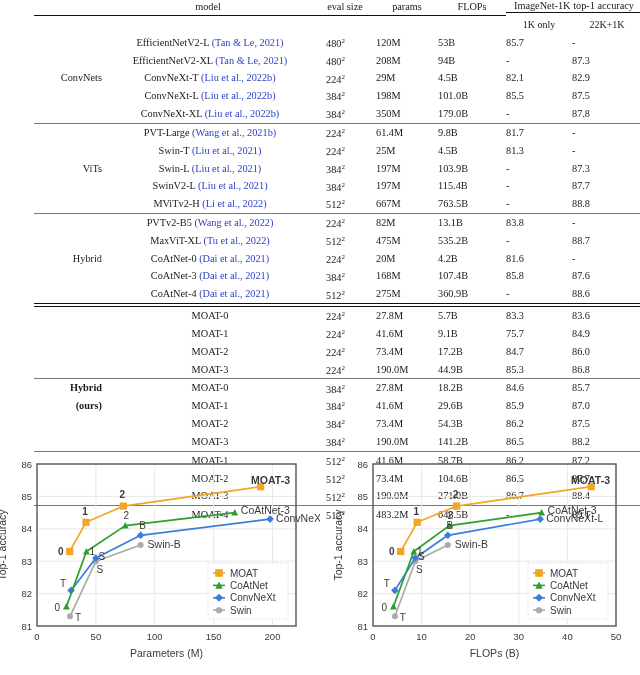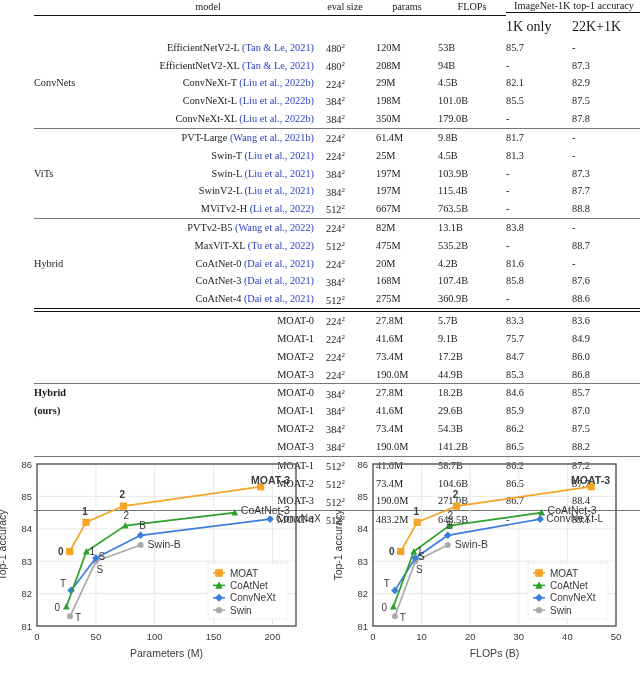--- a/index.html
+++ b/index.html
@@ -10,30 +10,30 @@
     font-family: "Liberation Serif", serif;
     color: #1a1a1a;
   }
   #page { position: relative; width: 640px; height: 675px; overflow: hidden; }
 
   
   .table-wrap { position: absolute; left: 0; top: 0; width: 640px; height: 468px; }
   table.main { border-collapse: collapse; width: 608px; margin-left: 34px; font-size: 10.3px; }
   table.main td, table.main th { padding: 0; font-weight: normal; vertical-align: middle; }
 
-  .col-group  { width: 68px;  text-align: left; }
-  .col-model  { width: 212px; text-align: right; padding-left: 4px !important; }
+  .col-group  { width: 68px;  text-align: right; }
+  .col-model  { width: 212px; text-align: center; padding-left: 4px !important; }
   .col-eval   { width: 62px;  text-align: center; }
   .col-params { width: 62px;  text-align: center; }
   .col-flops  { width: 68px;  text-align: center; }
   .col-1k     { width: 66px;  text-align: center; }
   .col-22k    { width: 70px;  text-align: center; }
 
   tr.hdr td { padding-bottom: 2px; text-align: center; font-size: 10.3px; }
-  tr.hdr2 td { padding-top: 3px; padding-bottom: 4px; font-size: 14px; }
+  tr.hdr2 td { padding-top: 3px; padding-bottom: 4px; text-align: center; font-size: 10px; }
 
   .rule-top td { border-bottom: 1.1px solid #111; height: 0; padding: 0; }
   .rule-acc-span { border-bottom: 1px solid #111; display: block; padding-bottom: 1px; }
   .rule-thin td { border-bottom: 0.8px solid #777; height: 0; padding: 0; }
   .rule-double td { border-bottom: 1px solid #111; height: 0; padding: 0; }
   .rule-double2 td { border-bottom: 1px solid #111; height: 3px; padding: 0; }
 
   tr.data td { height: 15.4px; line-height: 15.4px; }
   .cite { color: #2b3fc4; }
   .sq { font-size: 10.3px; margin-left: 12px; }

